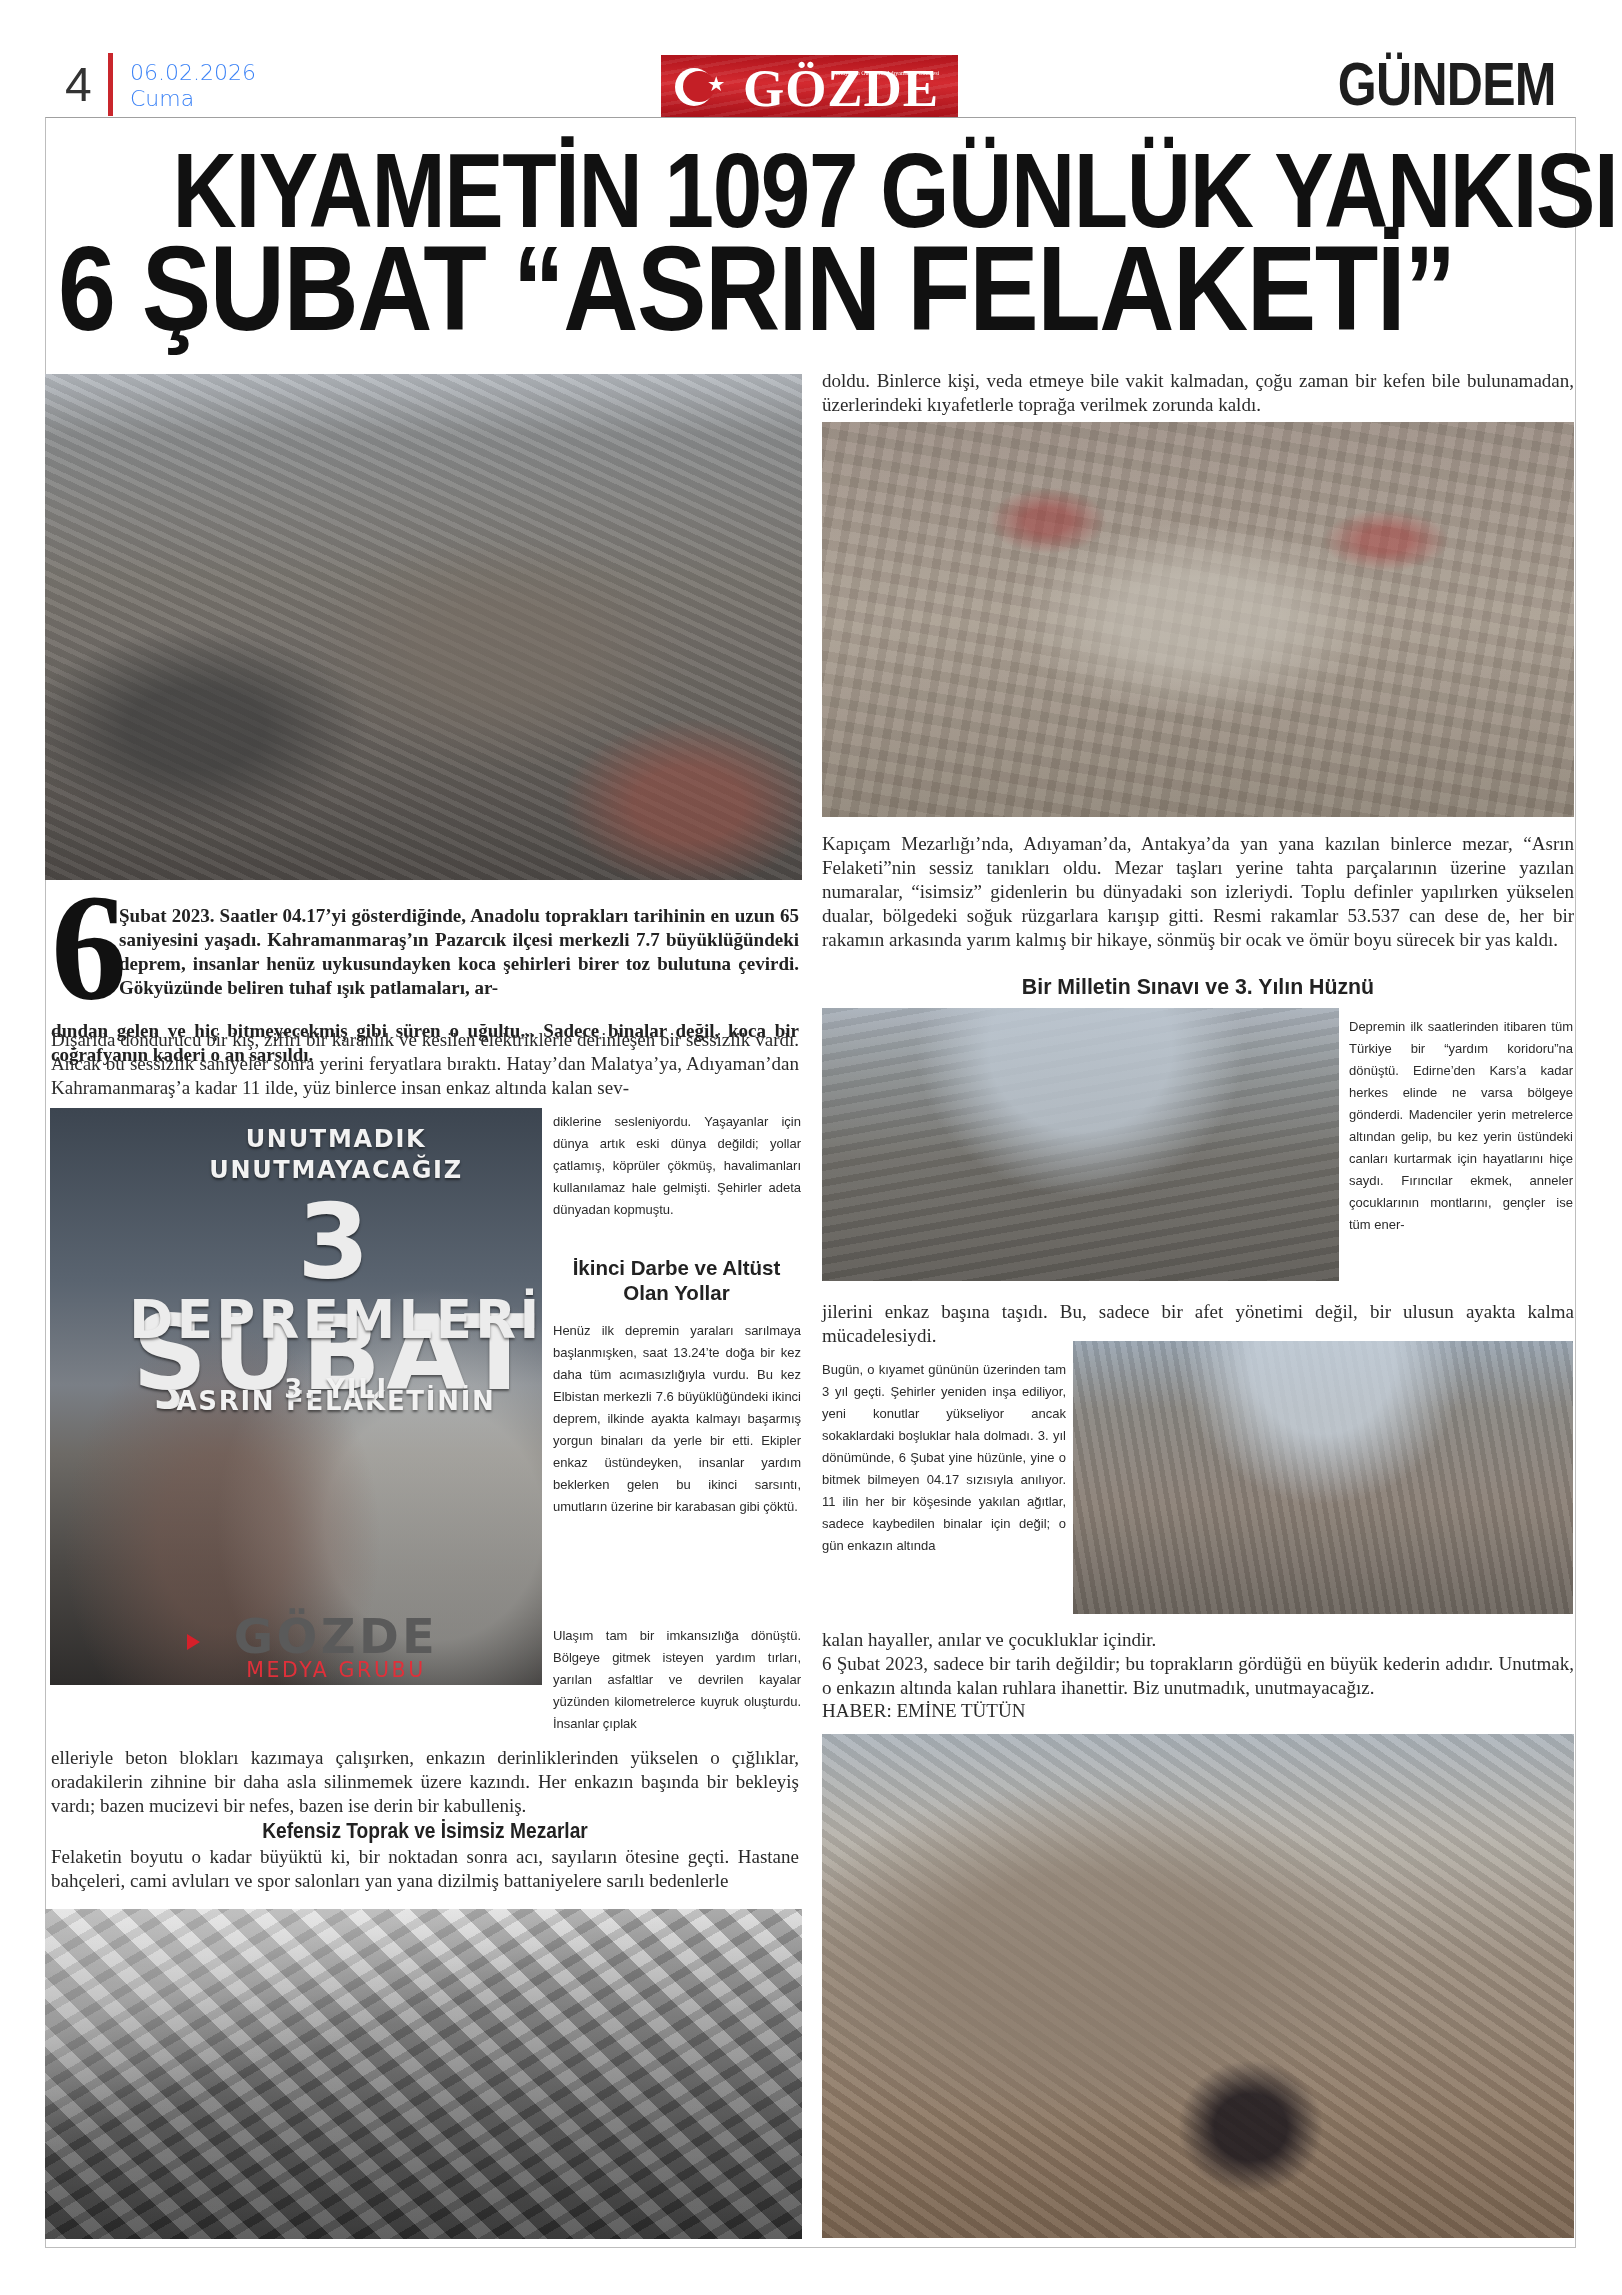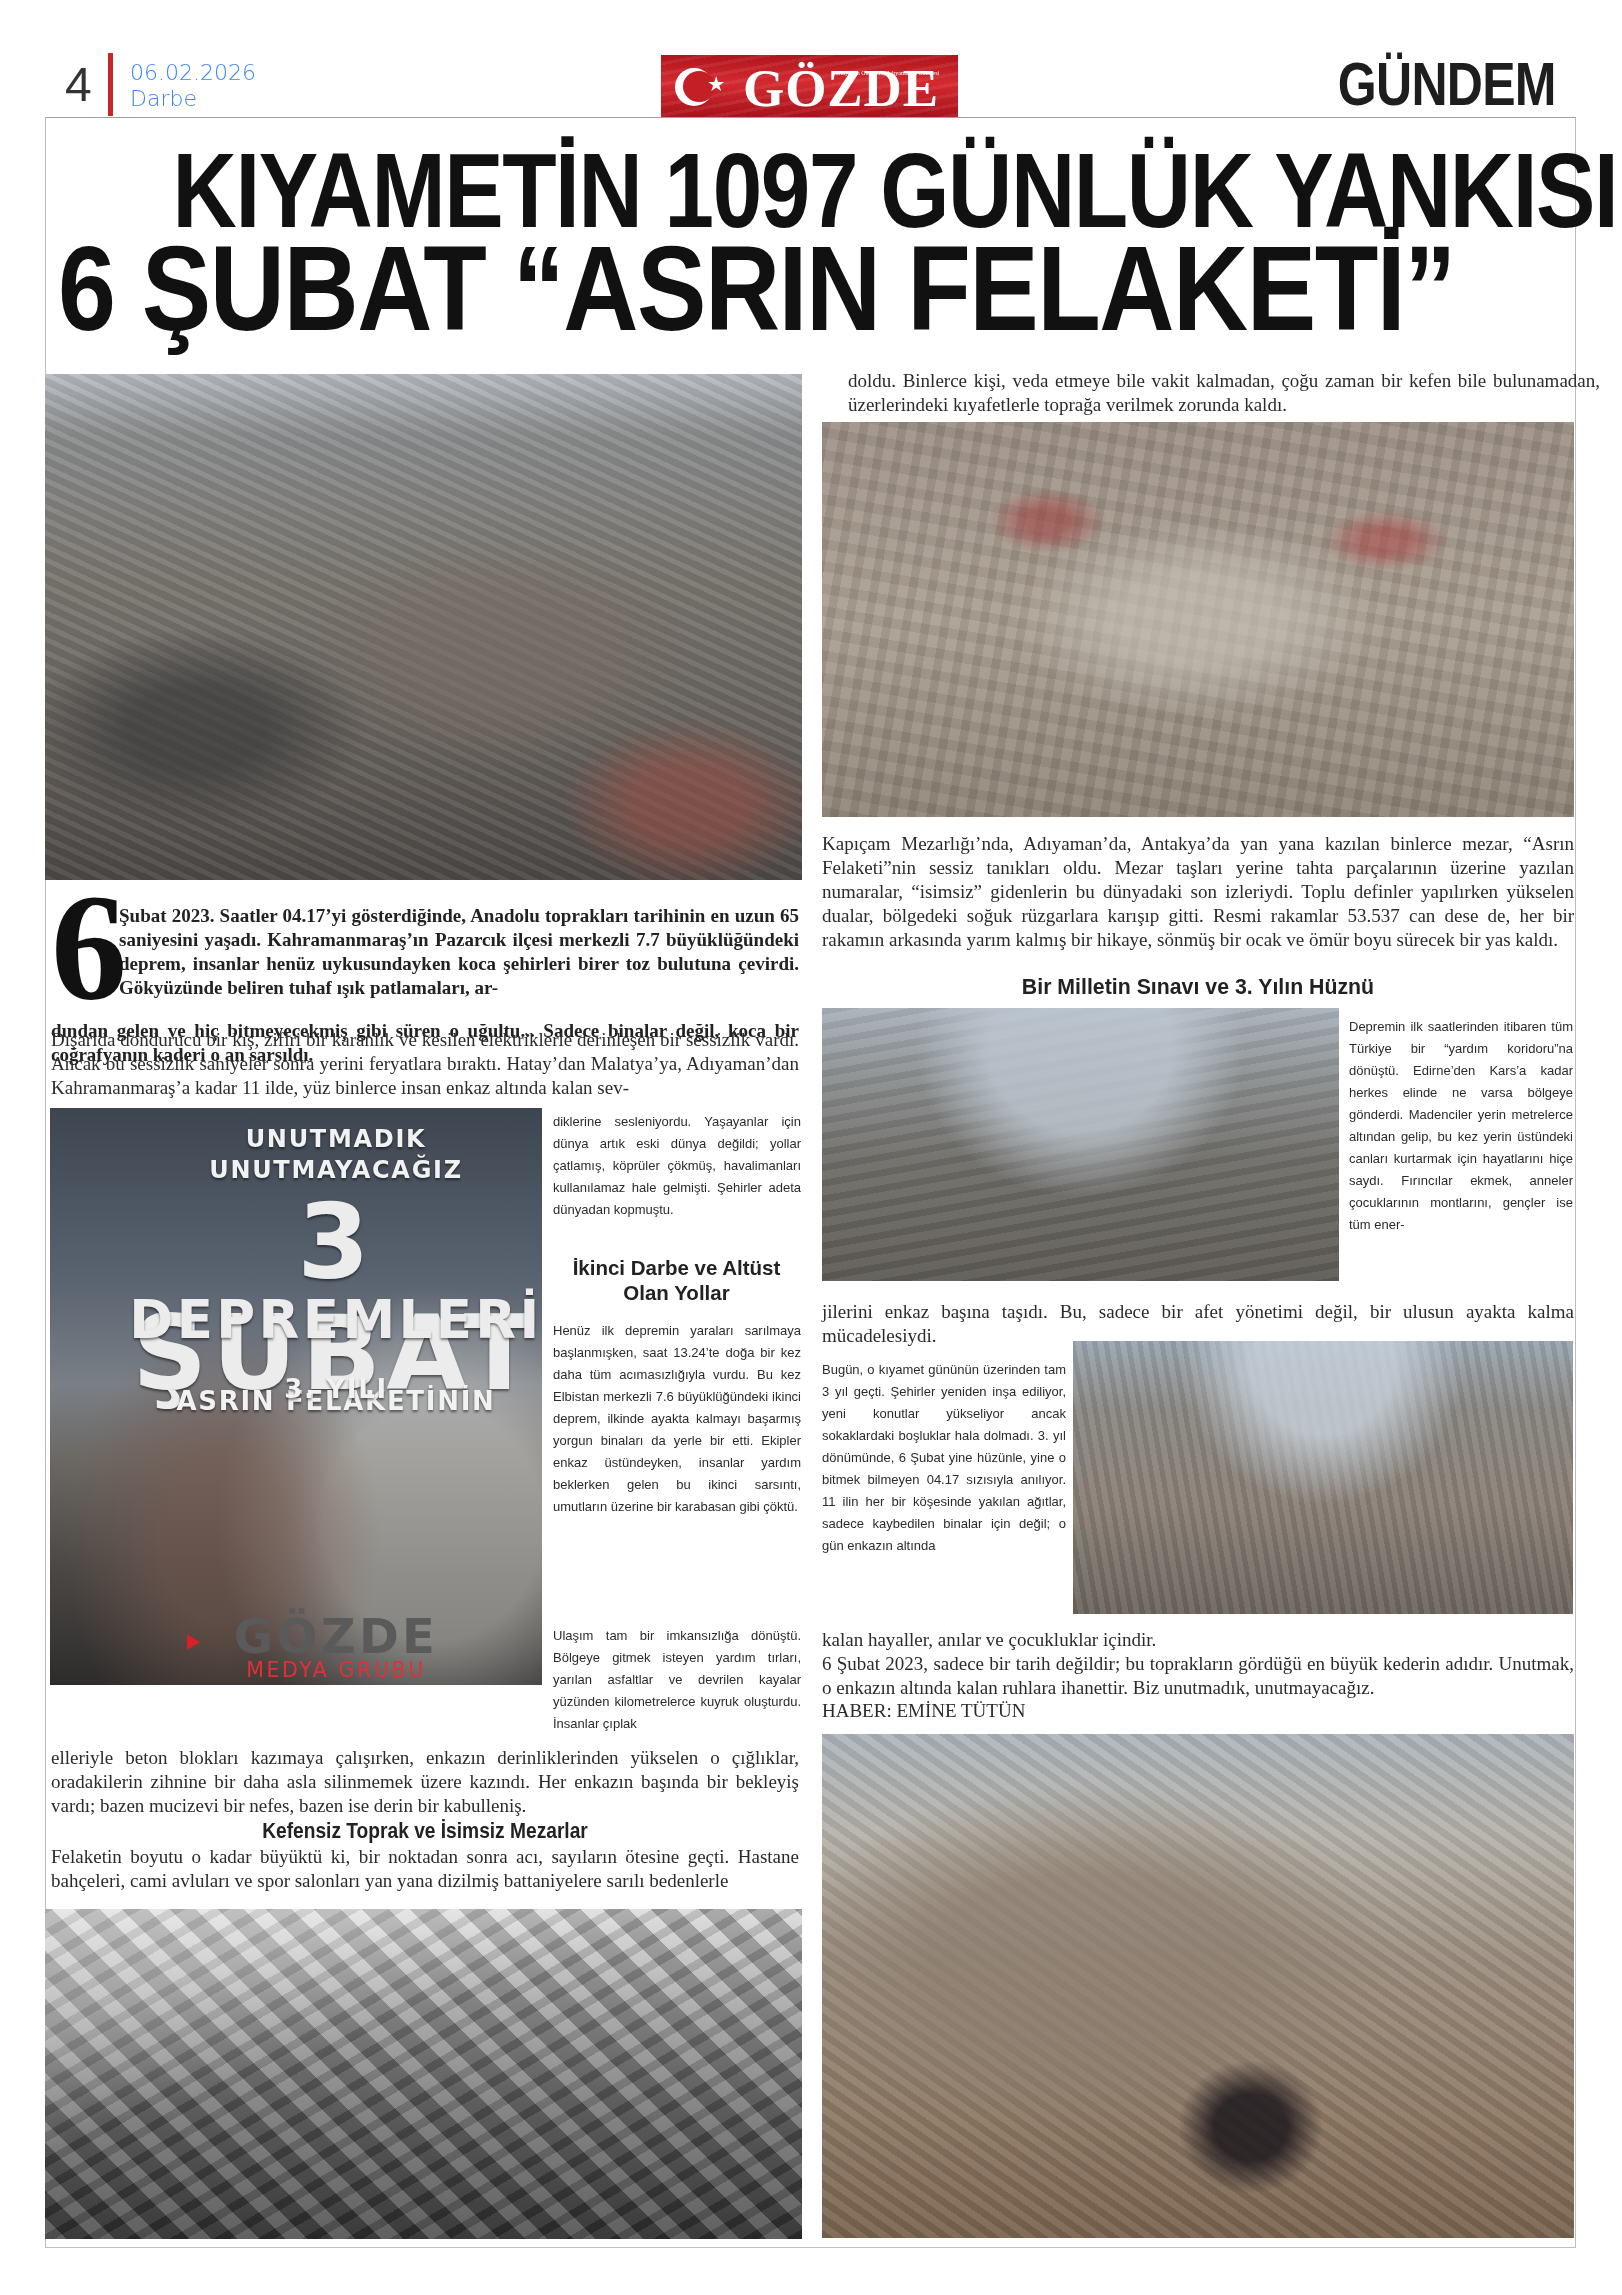--- a/index.html
+++ b/index.html
@@ -86,21 +86,21 @@
   .lead { margin-left: 68px; font-family: "Liberation Serif", serif; font-weight: bold; font-size: 19px; line-height: 24px; text-align: justify; color: #222; }
   .lead-tail { font-family: "Liberation Serif", serif; font-weight: bold; font-size: 19px; line-height: 24px; text-align: justify; color: #222; margin: 0; }
 </style>
 </head>
 <body>
 
 <div class="abs page-num">4</div>
 <div class="abs red-bar"></div>
 <div class="abs date">
   <div>06.02.2026</div>
-  <div>Darbe</div>
+  <div>Cuma</div>
 </div>
 <div class="abs logo">
   <div class="stripes"></div>
   <div class="crescent"></div>
   <div class="star">★</div>
   <div class="name">GÖZDE</div>
   <div class="tagline">Türkiye'nin Gündemi, Adıyaman'ın Gazetesi</div>
 </div>
 <div class="abs section">GÜNDEM</div>
 
@@ -135,21 +135,21 @@
 </div>
 <p class="abs txt cond" style="left:51px; top:1028px; width:748px;">Dışarıda dondurucu bir kış, zifiri bir karanlık ve kesilen elektriklerle derinleşen bir sessizlik vardı. Ancak bu sessizlik saniyeler sonra yerini feryatlara bıraktı. Hatay’dan Malatya’ya, Adıyaman’dan Kahramanmaraş’a kadar 11 ilde, yüz binlerce insan enkaz altında kalan sev-</p>
 <p class="abs txt serif" style="left:553px; top:1098px; width:248px;">diklerine sesleniyordu. Yaşayanlar için dünya artık eski dünya değildi; yollar çatlamış, köprüler çökmüş, havalimanları kullanılamaz hale gelmişti. Şehirler adeta dünyadan kopmuştu.</p>
 <div class="abs subhead" style="left:550px; top:1255px; width:253px;">İkinci Darbe ve Altüst Olan Yollar</div>
 <p class="abs txt serif" style="left:553px; top:1307px; width:248px;">Henüz ilk depremin yaraları sarılmaya başlanmışken, saat 13.24’te doğa bir kez daha tüm acımasızlığıyla vurdu. Bu kez Elbistan merkezli 7.6 büyüklüğündeki ikinci deprem, ilkinde ayakta kalmayı başarmış yorgun binaları da yerle bir etti. Ekipler enkaz üstündeyken, insanlar yardım beklerken gelen bu ikinci sarsıntı, umutların üzerine bir karabasan gibi çöktü.</p>
 <p class="abs txt serif" style="left:553px; top:1612px; width:248px;">Ulaşım tam bir imkansızlığa dönüştü. Bölgeye gitmek isteyen yardım tırları, yarılan asfaltlar ve devrilen kayalar yüzünden kilometrelerce kuyruk oluşturdu. İnsanlar çıplak</p>
 <p class="abs txt cond" style="left:51px; top:1746px; width:748px;">elleriyle beton blokları kazımaya çalışırken, enkazın derinliklerinden yükselen o çığlıklar, oradakilerin zihnine bir daha asla silinmemek üzere kazındı. Her enkazın başında bir bekleyiş vardı; bazen mucizevi bir nefes, bazen ise derin bir kabulleniş.</p>
 <div class="abs subhead" style="left:51px; top:1819px; width:748px; font-size:21.3px; transform:scaleX(0.9);">Kefensiz Toprak ve İsimsiz Mezarlar</div>
 <p class="abs txt cond" style="left:51px; top:1845px; width:748px;">Felaketin boyutu o kadar büyüktü ki, bir noktadan sonra acı, sayıların ötesine geçti. Hastane bahçeleri, cami avluları ve spor salonları yan yana dizilmiş battaniyelere sarılı bedenlerle</p>
 
-<p class="abs txt cond" style="left:848px; top:369px; width:752px;">doldu. Binlerce kişi, veda etmeye bile vakit kalmadan, çoğu zaman bir kefen bile bulunamadan, üzerlerindeki kıyafetlerle toprağa verilmek zorunda kaldı.</p>
+<p class="abs txt cond" style="left:822px; top:369px; width:752px;">doldu. Binlerce kişi, veda etmeye bile vakit kalmadan, çoğu zaman bir kefen bile bulunamadan, üzerlerindeki kıyafetlerle toprağa verilmek zorunda kaldı.</p>
 <p class="abs txt cond" style="left:822px; top:832px; width:752px;">Kapıçam Mezarlığı’nda, Adıyaman’da, Antakya’da yan yana kazılan binlerce mezar, “Asrın Felaketi”nin sessiz tanıkları oldu. Mezar taşları yerine tahta parçalarının üzerine yazılan numaralar, “isimsiz” gidenlerin bu dünyadaki son izleriydi. Toplu definler yapılırken yükselen dualar, bölgedeki soğuk rüzgarlara karışıp gitti. Resmi rakamlar 53.537 can dese de, her bir rakamın arkasında yarım kalmış bir hikaye, sönmüş bir ocak ve ömür boyu sürecek bir yas kaldı.</p>
 <div class="abs subhead" style="left:822px; top:975px; width:752px; font-size:21.3px;">Bir Milletin Sınavı ve 3. Yılın Hüznü</div>
 <p class="abs txt serif" style="left:1349px; top:1003px; width:224px;">Depremin ilk saatlerinden itibaren tüm Türkiye bir “yardım koridoru”na dönüştü. Edirne’den Kars’a kadar herkes elinde ne varsa bölgeye gönderdi. Madenciler yerin metrelerce altından gelip, bu kez yerin üstündeki canları kurtarmak için hayatlarını hiçe saydı. Fırıncılar ekmek, anneler çocuklarının montlarını, gençler ise tüm ener-</p>
 <p class="abs txt cond" style="left:822px; top:1300px; width:752px;">jilerini enkaz başına taşıdı. Bu, sadece bir afet yönetimi değil, bir ulusun ayakta kalma mücadelesiydi.</p>
 <p class="abs txt serif" style="left:822px; top:1346px; width:244px;">Bugün, o kıyamet gününün üzerinden tam 3 yıl geçti. Şehirler yeniden inşa ediliyor, yeni konutlar yükseliyor ancak sokaklardaki boşluklar hala dolmadı. 3. yıl dönümünde, 6 Şubat yine hüzünle, yine o bitmek bilmeyen 04.17 sızısıyla anılıyor. 11 ilin her bir köşesinde yakılan ağıtlar, sadece kaybedilen binalar için değil; o gün enkazın altında</p>
 <p class="abs txt cond" style="left:822px; top:1628px; width:752px;">kalan hayaller, anılar ve çocukluklar içindir.</p>
 <p class="abs txt cond" style="left:822px; top:1652px; width:752px;">6 Şubat 2023, sadece bir tarih değildir; bu toprakların gördüğü en büyük kederin adıdır. Unutmak, o enkazın altında kalan ruhlara ihanettir. Biz unutmadık, unutmayacağız.</p>
 <div class="abs txt cond" style="left:822px; top:1699px; width:752px; text-align:left;">HABER: EMİNE TÜTÜN</div>
 
 

